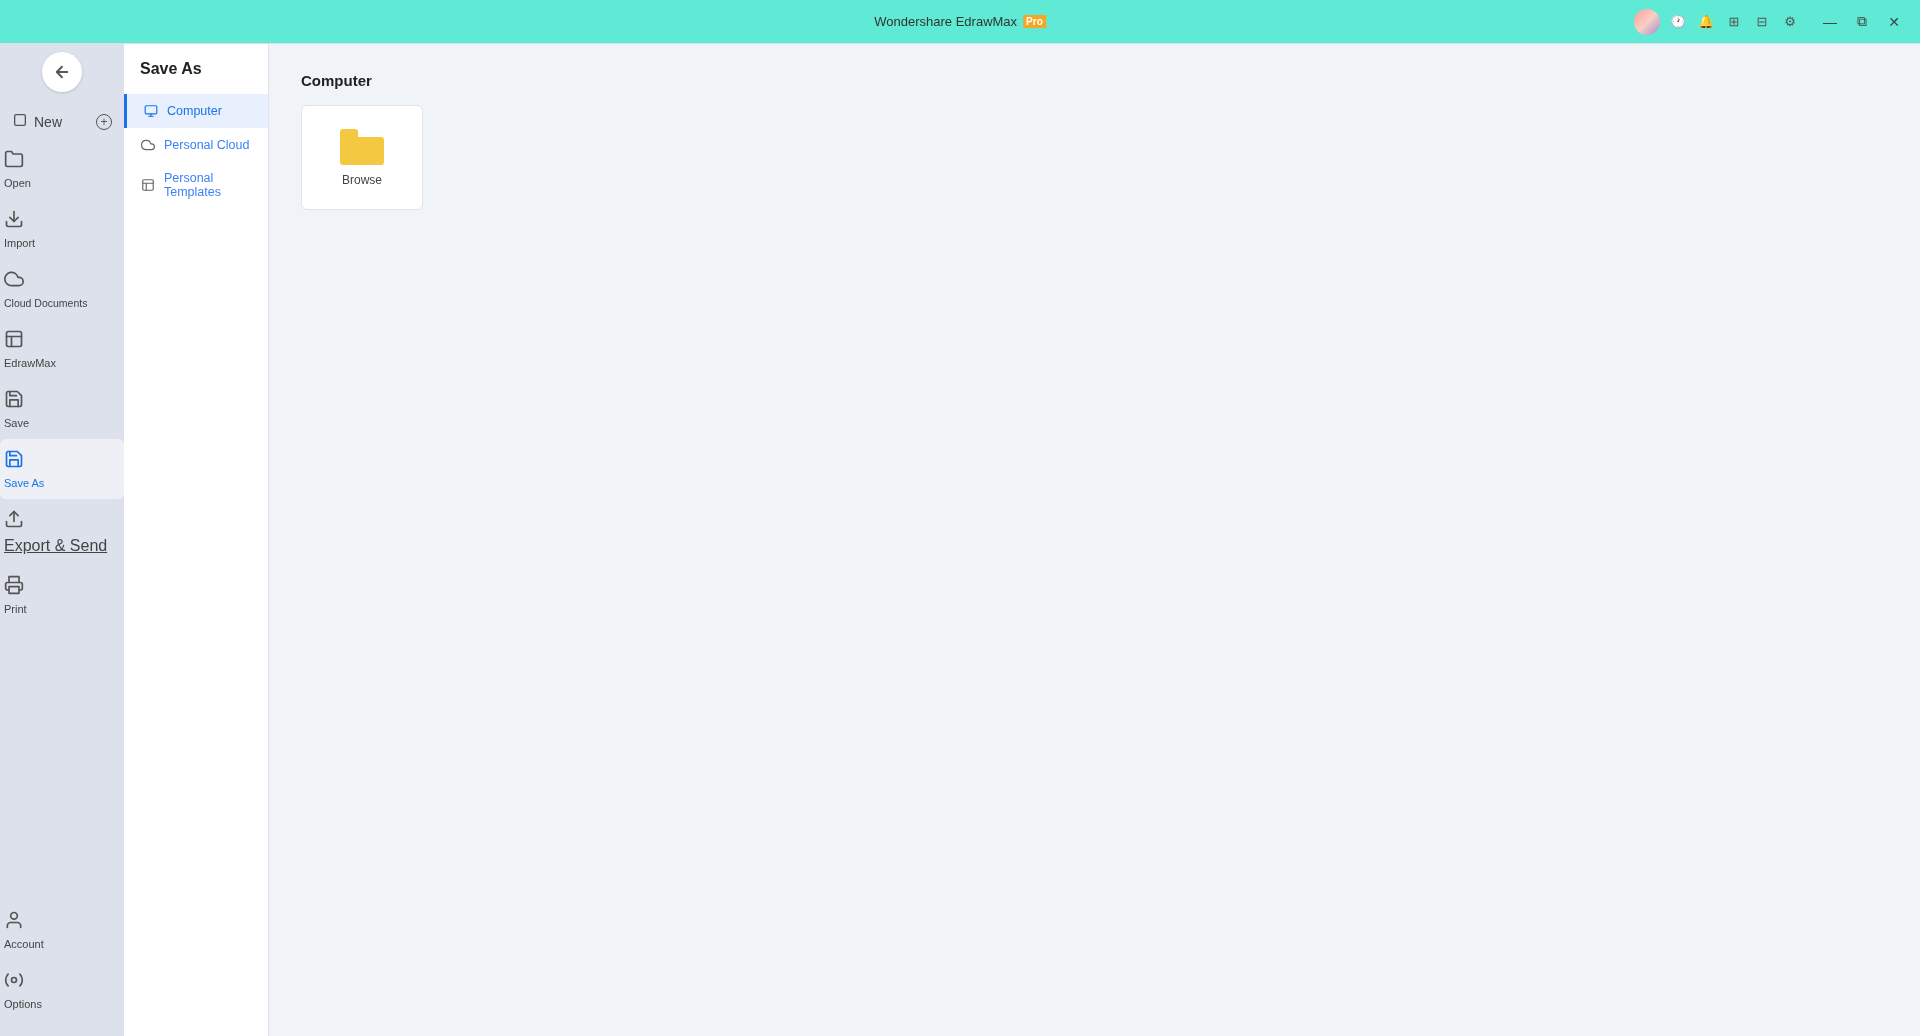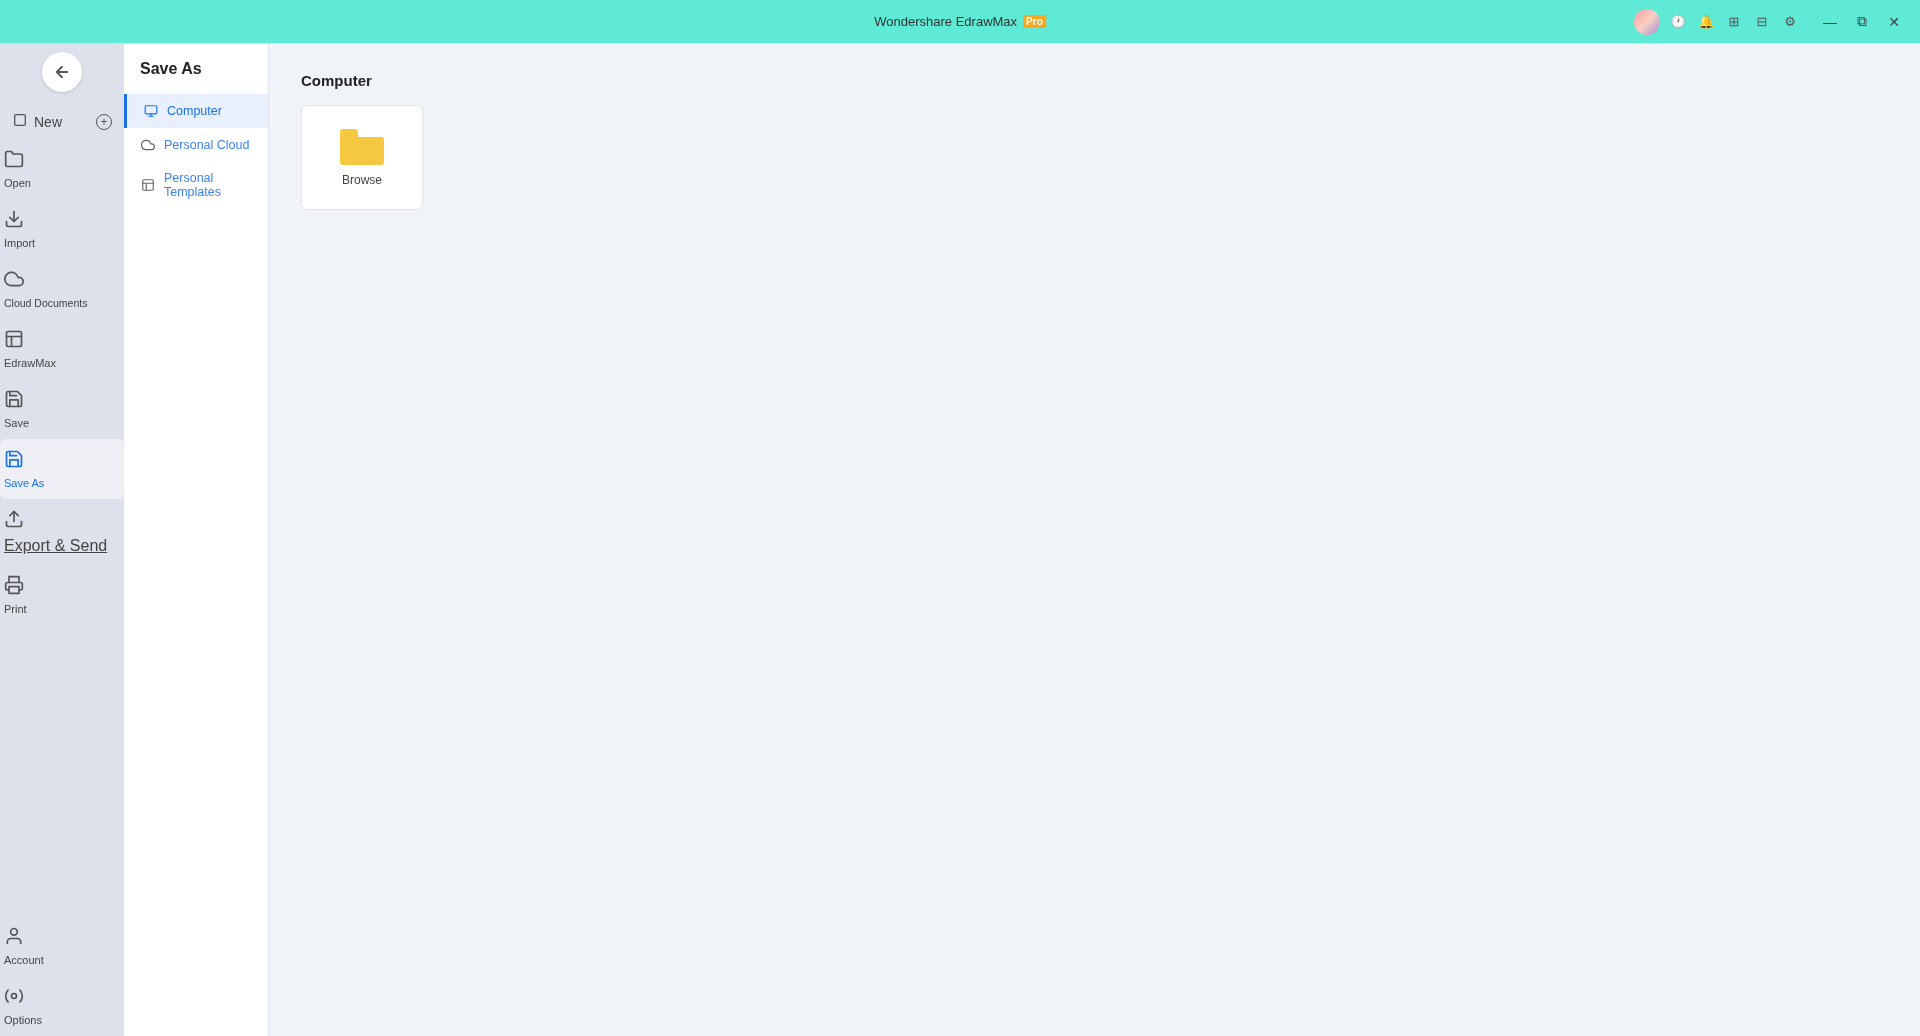--- a/index.html
+++ b/index.html
@@ -144,21 +144,21 @@
     .plus-icon {
       width: 16px; height: 16px;
       border: 1.5px solid #555;
       border-radius: 50%;
       display: flex; align-items: center; justify-content: center;
       font-size: 12px; color: #555; margin-left: auto;
     }
     .sidebar-bottom {
       margin-top: auto;
       width: 100%;
-      padding-bottom: 0;
+      padding-bottom: 16px;
     }
 
     
     .save-as-panel {
       width: 145px;
       background: #fff;
       display: flex;
       flex-direction: column;
       padding: 16px 0 0 0;
       border-right: 1px solid #e0e4ea;

